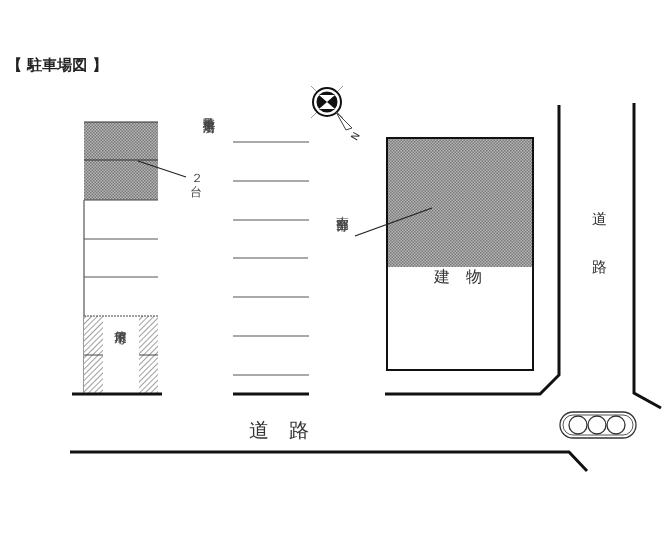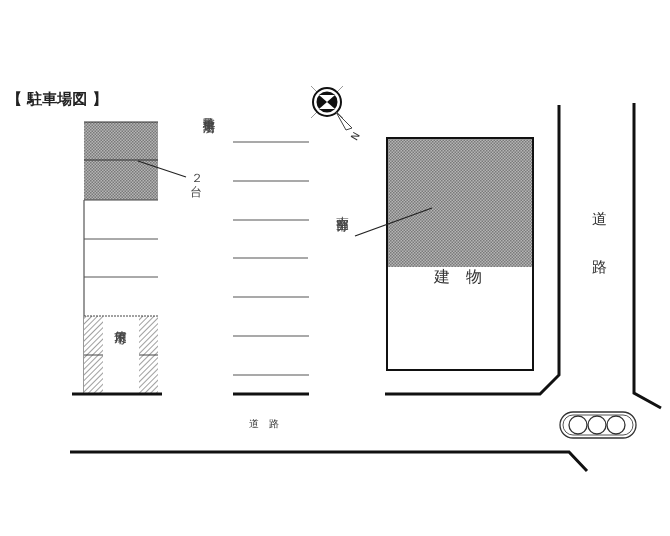--- a/index.html
+++ b/index.html
@@ -1,18 +1,18 @@
 <!DOCTYPE html>
 <html><head>
 <meta charset="utf-8">
 <style>
   html, body { margin: 0; padding: 0; background: #ffffff; }
   body { width: 670px; height: 536px; position: relative; overflow: hidden;
          font-family: "DejaVu Sans", "Liberation Sans", sans-serif; color: #333; }
-  .title { position: absolute; left: 7px; top: 56px; font-size: 15px; font-weight: bold; color: #222; letter-spacing: 0px; white-space: nowrap; margin-top: 34px; }
+  .title { position: absolute; left: 7px; top: 56px; font-size: 15px; font-weight: bold; color: #222; letter-spacing: 0px; white-space: nowrap; }
   .vtext { position: absolute; writing-mode: vertical-rl; text-orientation: upright; font-size: 13px; color: #444; line-height: 1; letter-spacing: 1px; }
   .htext { position: absolute; font-size: 15px; color: #333; white-space: nowrap; }
   svg.map { position: absolute; left: 0; top: 0; }
 </style>
 </head>
 <body>
 
 <div class="title">【 駐車場図 】</div>
 
 <svg class="map" width="670" height="536" viewBox="0 0 670 536">
@@ -101,13 +101,13 @@
 
 <div class="vtext" style="left:114px; top:321px; font-size:12.5px;">使用不可</div>
 
 <div class="vtext" style="left:336px; top:206px; font-size:12.5px;">南室部分</div>
 
 <div class="htext" style="left:434px; top:267px; font-size:16px;">建　物</div>
 
 <div class="htext" style="left:592px; top:210px; font-size:15px;">道</div>
 <div class="htext" style="left:592px; top:258px; font-size:15px;">路</div>
 
-<div class="htext" style="left:249px; top:417px; font-size:10px;">道　路</div>
+<div class="htext" style="left:249px; top:417px; font-size:20px;">道　路</div>
 
 </body></html>

